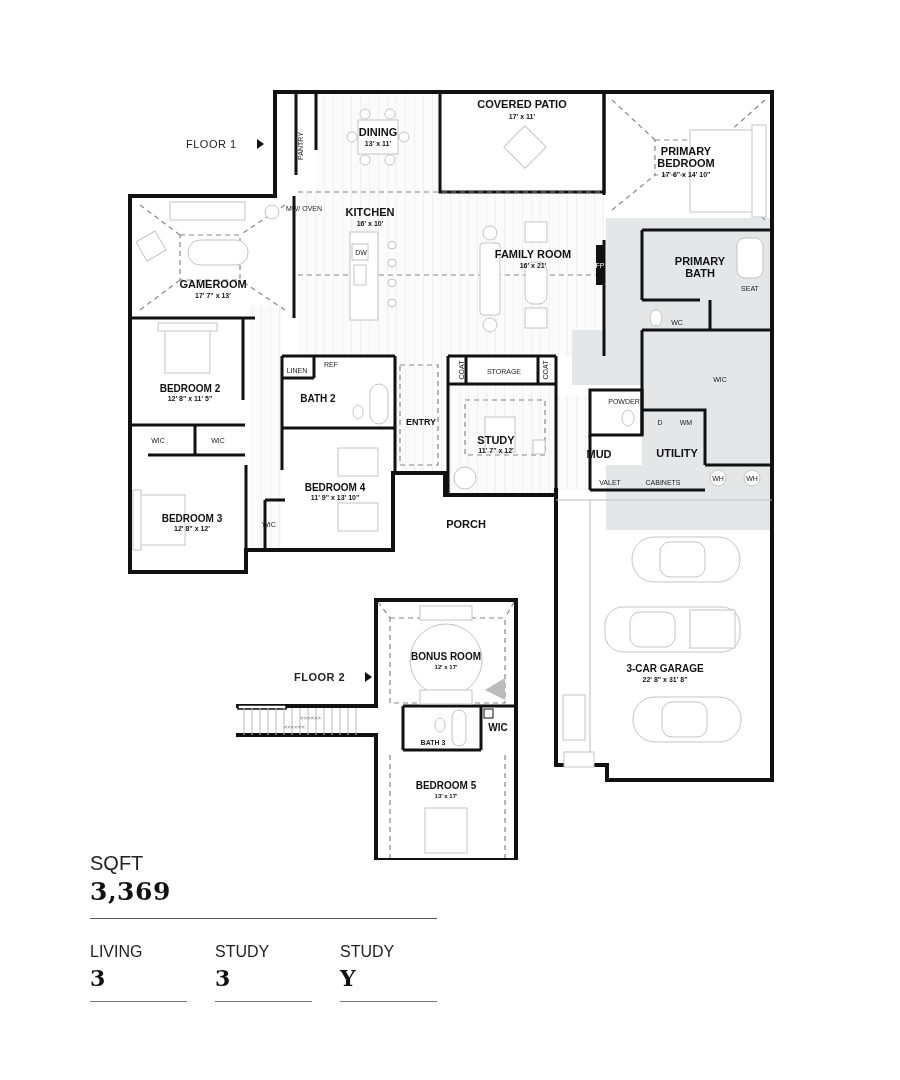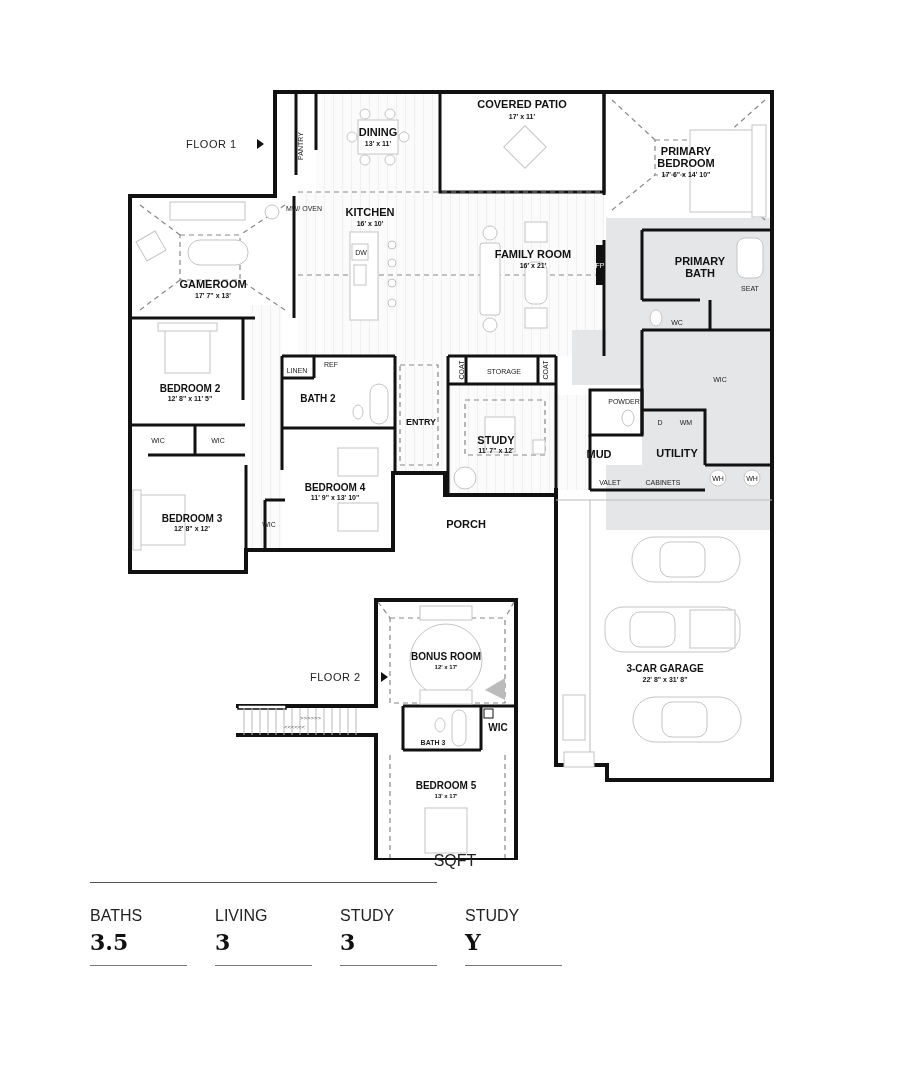--- a/index.html
+++ b/index.html
@@ -11,37 +11,37 @@
   .dash { stroke:#888; stroke-width:1.2; fill:none; stroke-dasharray:5 4; }
   .furn { stroke:#c4c4c4; stroke-width:1; fill:#fff; }
   .shade { fill:#e4e6e8; }
   .floorboard { fill:url(#boards); }
   .rlabel { font-family:"Liberation Sans", sans-serif; font-weight:700; fill:#111; text-anchor:middle; }
   .rdim { font-family:"Liberation Sans", sans-serif; font-weight:700; fill:#111; text-anchor:middle; }
   .small { font-family:"Liberation Sans", sans-serif; fill:#222; text-anchor:middle; font-size:7px; }
   .floor-tag { position:absolute; font-size:11px; letter-spacing:0.5px; color:#222; display:flex; align-items:center; gap:20px; }
   .floor-tag .tri { width:0; height:0; border-top:5px solid transparent; border-bottom:5px solid transparent; border-left:7px solid #111; }
   .stats { position:absolute; left:90px; top:852px; width:730px; }
-  .sqft-label { font-size:16px; color:#222;text-align:center; }
+  .sqft-label { font-size:20px; color:#222; }
   .sqft-value { font-family:"DejaVu Serif", serif; font-weight:700; font-size:25px; margin-top:2px; letter-spacing:0.5px; }
   .sqft-rule { width:347px; height:1px; background:#555; margin-top:12px; }
   .stat-row { display:flex; margin-top:24px; }
   .stat { width:125px; }
   .stat-label { font-size:16px; color:#222; }
   .stat-value { font-family:"DejaVu Serif", serif; font-weight:700; font-size:22px; margin-top:4px; }
   .stat-rule { width:97px; height:1px; background:#777; margin-top:10px; }
 </style>
 </head>
 <body>
 
 <div class="floor-tag" style="left:186px; top:138px;">
   <span>FLOOR 1</span>
   <span class="tri"></span>
 </div>
-<div class="floor-tag" style="left:310px; top:671px;">
+<div class="floor-tag" style="left:294px; top:671px;font-weight:bold;">
   <span>FLOOR 2</span>
   <span class="tri"></span>
 </div>
 
 <svg id="plan" viewBox="0 0 900 860" xmlns="http://www.w3.org/2000/svg">
   <defs>
     <pattern id="boards" width="9" height="10" patternUnits="userSpaceOnUse">
       <rect width="9" height="10" fill="#fbfbfb"></rect>
       <line x1="0" y1="0" x2="0" y2="10" stroke="#e6e6e6" stroke-width="1"></line>
     </pattern>
@@ -270,27 +270,23 @@
     <text class="rdim" x="446" y="669" font-size="6">12' x 17'</text>
     <text class="rlabel" x="446" y="789" font-size="10">BEDROOM 5</text>
     <text class="rdim" x="446" y="798" font-size="6">13' x 17'</text>
     <text class="small" x="433" y="745" font-size="6" font-weight="700">BATH 3</text>
     <text class="rlabel" x="498" y="731" font-size="10">WIC</text>
   </g>
 </svg>
 
 <div class="stats">
   <div class="sqft-label">SQFT</div>
+  <div class="sqft-value">3,369</div>
   <div class="sqft-rule"></div>
   <div class="stat-row">
-    <div class="stat">
-      <div class="stat-label">BATHS</div>
-      <div class="stat-value">3.5</div>
-      <div class="stat-rule"></div>
-    </div>
     <div class="stat">
       <div class="stat-label">LIVING</div>
       <div class="stat-value">3</div>
       <div class="stat-rule"></div>
     </div>
     <div class="stat">
       <div class="stat-label">STUDY</div>
       <div class="stat-value">3</div>
       <div class="stat-rule"></div>
     </div>

